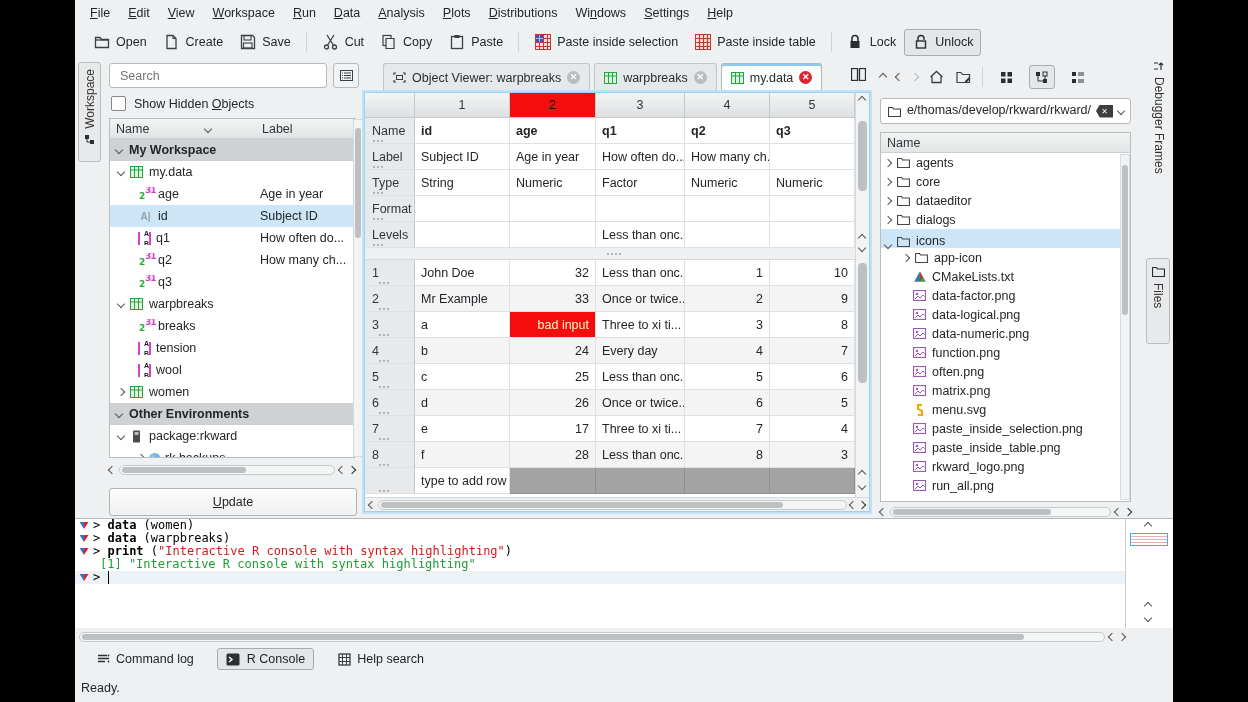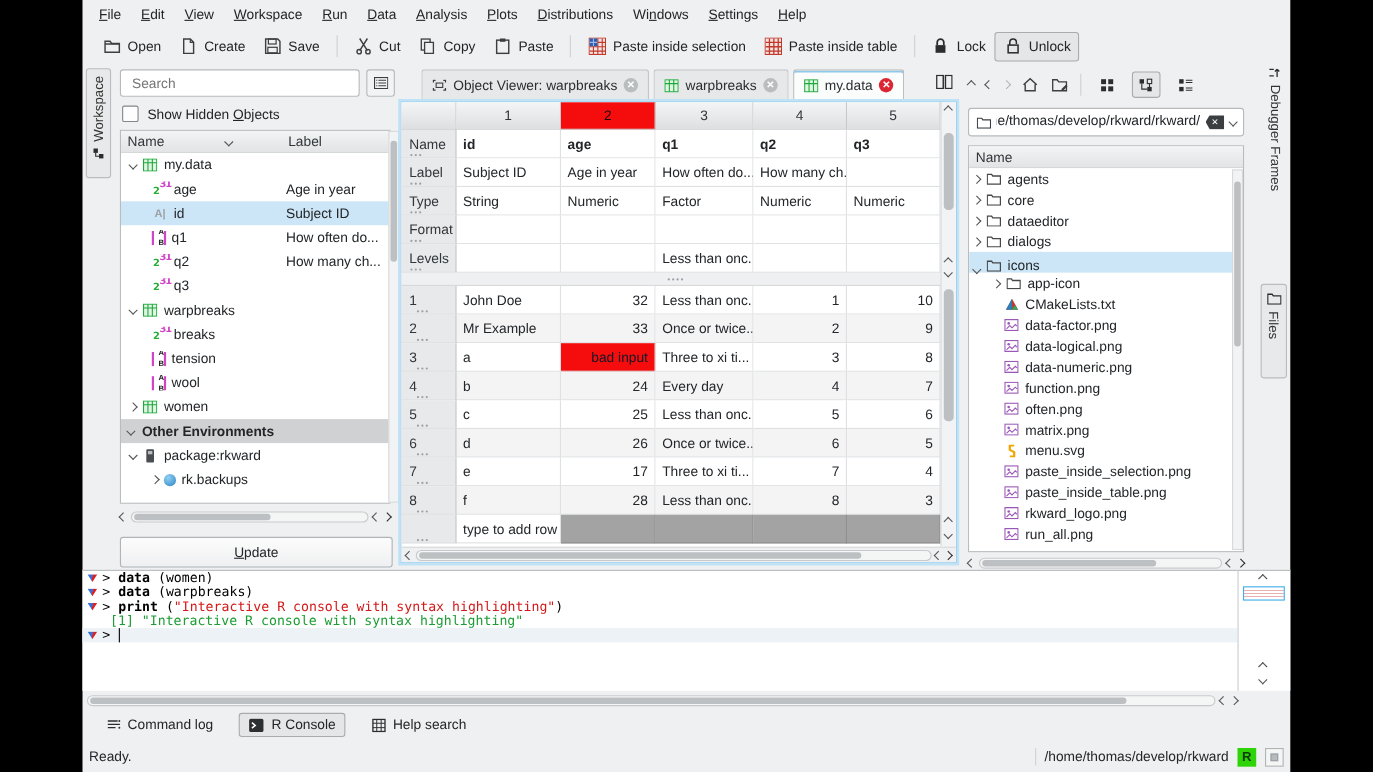--- a/index.html
+++ b/index.html
@@ -105,21 +105,21 @@
   .ar{justify-content:flex-end;}
   .gapband{height:12px;background:#eff0f1;border-bottom:1px solid #d7d9da;position:relative;}
   .gapband::after{content:"";position:absolute;left:50%;top:5px;width:2px;height:2px;border-radius:50%;
         background:#9aa0a4;box-shadow:4px 0 0 #9aa0a4,8px 0 0 #9aa0a4,-4px 0 0 #9aa0a4;}
   .drow{display:flex;height:26px;}
   .drow.alt .cell{background:#f4f4f5;}
   .rnum{background:#e8e9ea;border-right:1px solid #c6c9cb;border-bottom:1px solid #dfe1e2;display:flex;flex-direction:column;
         justify-content:center;padding-left:7px;color:#31363b;position:relative;}
   .rnum::after{content:"";position:absolute;left:14px;bottom:1px;width:2px;height:2px;border-radius:50%;
         background:#9aa0a4;box-shadow:4px 0 0 #9aa0a4,8px 0 0 #9aa0a4;}
-  .cell.bad{background:#f50d0d;color:#0f172a;}
+  .cell.bad{background:#f50d0d;color:#fef9c3;}
   .cell.gray{background:#a3a3a3;border-color:#8f8f8f;}
   .caret{display:inline-block;width:1px;height:13px;background:#000;margin-left:1px;}
   .ed-vcol{position:absolute;right:0;top:0;width:14px;height:404px;background:#f2f3f4;border-left:1px solid #d7d9da;}
   .ed-hscroll{position:absolute;left:0;right:0;bottom:0;height:14px;background:#eff0f1;border-top:1px solid #d7d9da;
               display:flex;align-items:center;gap:3px;padding:0 4px;}
 
   
   .fp{position:absolute;left:803px;top:58px;width:255px;height:460px;}
   .fp-tools{position:absolute;left:2px;top:6px;display:flex;align-items:center;gap:10px;height:26px;}
   .fp-vbtn{width:26px;height:24px;border:1px solid transparent;border-radius:3px;display:flex;align-items:center;justify-content:center;}
@@ -320,20 +320,24 @@
     <div class="tree-frame frame">
       <div class="panel-hdr tcols">
         <span class="c" style="flex:0 0 146px;">
           <span>Name</span>
               <span class="chev down" style="margin-left:52px;"></span>
             </span>
         <span class="c">
               <span>Label</span>
             </span>
       </div>
+      <div class="trow sec">
+            <span class="chev down"></span>
+            <span>My Workspace</span>
+          </div>
       <div class="trow">
             <span class="t-name ind1">
               <span class="chev down"></span>
               <span class="ic">
                 <svg width="13" height="12" viewBox="0 0 13 12">
                   <rect x="0.5" y="0.5" width="12" height="11" fill="#dff5e2" stroke="#1ea93c"></rect>
                   <path d="M0.5 4h12M4.5 0.5v11M8.5 0.5v11" stroke="#1ea93c"></path>
                 </svg>
               </span>
               <span>my.data</span>
@@ -985,24 +989,16 @@
               <rect x="1" y="1" width="11" height="11" fill="none" stroke="#2b2e31" stroke-width="1.2"></rect>
               <path d="M1 4.5h11M1 8.5h11M4.5 1v11M8.5 1v11" stroke="#2b2e31" stroke-width="0.9"></path>
             </svg>
           </span>
       <span>Help search</span>
         </span>
   </div>
 
   <div class="statusbar">
     <span>Ready.</span>
-    <span class="sb-right">
-      <span class="sb-sep"></span>
-      <span>/home/thomas/develop/rkward</span>
-      <span class="rbadge">R</span>
-      <span class="stopbtn">
-            <i></i>
-          </span>
-    </span>
   </div>
 
 </div>
 </div>
 
 </body></html>

